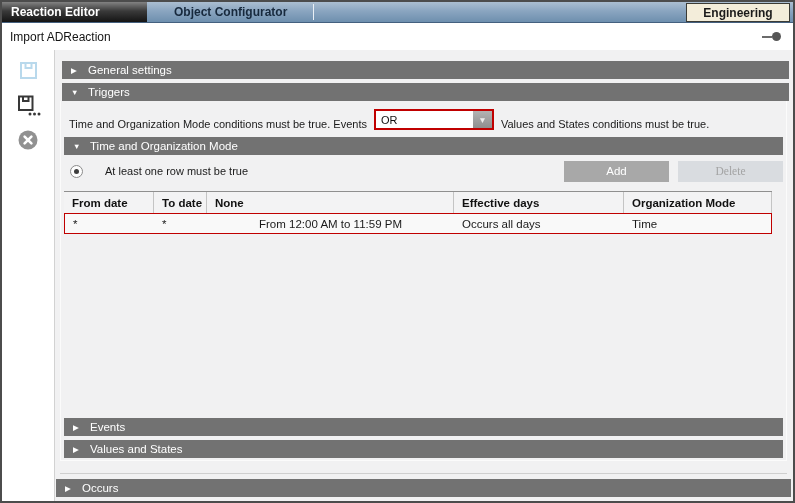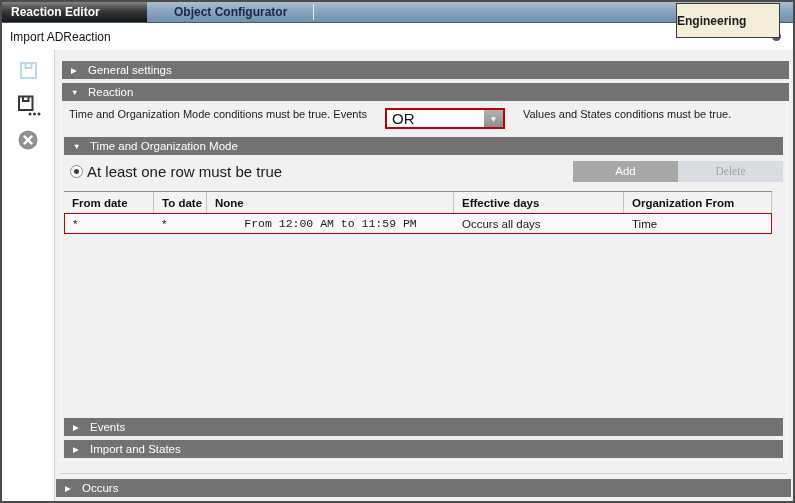--- a/index.html
+++ b/index.html
@@ -6,21 +6,21 @@
   html,body { width:795px; height:503px; background:#fff; }
   body { font-family:"Liberation Sans", sans-serif; }
 
   .window { width:795px; height:503px; border:2px solid #4c4c4c; position:relative; background:#e5e5e5; overflow:hidden; }
 
   
   .tabbar { height:21px; background:linear-gradient(#abbed1, #8aa5c0 45%, #6e8fae); border-bottom:1px solid #44607f; display:flex; position:relative; }
   .tab-re { width:145px; background:linear-gradient(#828282, #3a3a3a 45%, #141414); color:#fff; font-weight:bold; font-size:12px; line-height:20px; padding-left:9px; cursor:default; }
   .tab-oc { width:150px; color:#17293d; font-weight:bold; font-size:12px; line-height:20px; padding-left:11px; cursor:default;margin-left:16px; }
   .tab-sep { width:1px; background:#e9eff5; margin:2px 0; }
-  .mode-btn { position:absolute; right:13px; top:1px; height:35px; width:104px; background:#f3edda; border:1px solid #3b3b35; font-family:inherit; font-weight:bold; font-size:12px; color:#1b1b1b; line-height:16px; text-align:left; }
+  .mode-btn { position:absolute; right:3px; top:1px; height:19px; width:104px; background:#f3edda; border:1px solid #3b3b35; font-family:inherit; font-weight:bold; font-size:12px; color:#1b1b1b; line-height:16px; text-align:center; }
 
   
   .titlebar { height:27px; background:#fff; display:flex; align-items:center; padding:0 12px 0 8px; font-size:12px; color:#141414;gap:44px; }
   .pin { margin-left:auto; display:flex; align-items:center; cursor:pointer; }
   .pin-line { width:10px; height:2px; background:#6b6b6b; }
   .pin-dot { width:9px; height:9px; border-radius:50%; background:#565656; }
 
   
   .body { display:flex; height:451px; }
   .toolbar { width:53px; background:#fff; border-right:1px solid #d2d2d2; display:flex; flex-direction:column; align-items:center; padding-top:8px; gap:11px; }
@@ -32,43 +32,43 @@
   .sec .tri { font-size:7.5px; width:17px; color:#fdfdfd; }
   #sec-general { left:7px; right:4px; top:11px; }
   #sec-triggers { left:7px; right:4px; top:33px; }
   #sec-output  { left:1px; right:2px; top:429px; }
 
   .group-hr { position:absolute; left:5px; right:6px; top:423px; height:1px; background:#cfcfcf; }
 
   
   .triggers-box { position:absolute; left:5px; right:6px; top:51px; height:360px; background:#f1f1f2; border-left:1px solid #fbfbfb; border-right:1px solid #fbfbfb; border-bottom:1px solid #fbfbfb; }
 
-  .cond-row { position:absolute; top:7px; left:8px; right:4px; height:22px; display:flex; align-items:flex-start; gap:18px; font-size:11px; color:#1a1a1a; white-space:nowrap; }
+  .cond-row { position:absolute; top:7px; left:8px; right:4px; height:22px; display:flex; align-items:flex-end; gap:7px; font-size:11px; color:#1a1a1a; white-space:nowrap; }
   .dropdown { width:120px; height:21px; border:2px solid #c00000; background:#fff; display:flex; align-items:stretch; flex:none; cursor:pointer; }
-  .dropdown-val { flex:1; font-size:15px; color:#111; display:flex; align-items:center; padding-left:5px; }
+  .dropdown-val { flex:1; font-size:11px; color:#111; display:flex; align-items:center; padding-left:5px; }
   .dropdown-btn { width:19px; background:linear-gradient(#b3b3b3,#8f8f8f); display:flex; align-items:center; justify-content:center; color:#ededed; font-size:8.5px; }
 
   .sec-sub { position:absolute; left:3px; right:3px; top:36px; height:18px; background:#727272; color:#fff; font-size:11.5px; display:flex; align-items:center; padding-left:9px; cursor:pointer; }
   .sec-sub .tri { font-size:7.5px; width:17px; }
 
   .radio-row { position:absolute; top:59px; left:9px; right:3px; height:22px; display:flex; align-items:center; }
   .radio { width:13px; height:13px; border-radius:50%; border:1px solid #8b8b8b; background:#fdfdfd; position:relative; flex:none; cursor:pointer; }
   .radio::after { content:""; position:absolute; inset:3px; border-radius:50%; background:#3d3d3d; }
-  .radio-label { font-size:15px; color:#1a1a1a; margin-left:4px; }
-  .btn-group { margin-left:auto; display:flex; gap:0; }
+  .radio-label { font-size:11px; color:#1a1a1a; margin-left:22px; }
+  .btn-group { margin-left:auto; display:flex; gap:9px; }
   .btn-add { width:105px; height:21px; background:#a8a8a8; border:none; color:#fff; font-family:inherit; font-size:11.5px; }
   .btn-delete { width:105px; height:21px; background:#d9dce0; border:none; color:#a3a3a3; font-family:Liberation Serif, serif; font-size:11.5px; }
 
   
   .grid { position:absolute; left:3px; right:14px; top:90px; border-top:1px solid #8f8f8f; }
   .g-head { display:grid; grid-template-columns:90px 53px 247px 170px 1fr; height:21px; background:#f3f3f4; }
   .g-th { font-weight:bold; font-size:11.5px; color:#111; display:flex; align-items:center; padding-left:8px; border-right:1px solid #c4c4c4; overflow:hidden; white-space:nowrap; }
   .g-row { display:grid; grid-template-columns:89px 53px 247px 170px 1fr; height:21px; background:#f9f9f9; border:1px solid #c00000; cursor:pointer; }
   .g-td { font-size:11.5px; color:#1a1a1a; display:flex; align-items:center; padding-left:8px; overflow:hidden; white-space:nowrap; }
-  .g-td.center { justify-content:center; padding-left:0;font-family:Liberation Mono, monospace; }
+  .g-td.center { justify-content:center; padding-left:0; }
 
   #sec-events { position:absolute; left:3px; right:3px; top:317px; height:18px; background:#727272; color:#fff; font-size:11.5px; display:flex; align-items:center; padding-left:9px; cursor:pointer; }
   #sec-values { position:absolute; left:3px; right:3px; top:339px; height:18px; background:#727272; color:#fff; font-size:11.5px; display:flex; align-items:center; padding-left:9px; cursor:pointer; }
   #sec-events .tri, #sec-values .tri { font-size:7.5px; width:17px; }
 </style>
 </head>
 <body>
 
 <div class="window">
 
@@ -115,21 +115,21 @@
 
     <div class="content">
 
       <div class="sec" id="sec-general">
         <span class="tri">▶</span>
         <span>General settings</span>
       </div>
 
       <div class="sec" id="sec-triggers">
         <span class="tri">▼</span>
-        <span>Reaction</span>
+        <span>Triggers</span>
       </div>
 
       <div class="triggers-box">
 
         <div class="cond-row">
           <span>Time and Organization Mode conditions must be true. Events</span>
           <span class="dropdown">
             <span class="dropdown-val">OR</span>
             <span class="dropdown-btn">▼</span>
           </span>
@@ -149,39 +149,39 @@
             <button class="btn-delete" disabled="">Delete</button>
           </span>
         </div>
 
         <div class="grid">
           <div class="g-head">
             <div class="g-th">From date</div>
             <div class="g-th">To date</div>
             <div class="g-th">None</div>
             <div class="g-th">Effective days</div>
-            <div class="g-th">Organization From</div>
+            <div class="g-th">Organization Mode</div>
           </div>
           <div class="g-row">
             <div class="g-td">*</div>
             <div class="g-td">*</div>
             <div class="g-td center">From 12:00 AM to 11:59 PM</div>
             <div class="g-td">Occurs all days</div>
             <div class="g-td">Time</div>
           </div>
         </div>
 
         <div id="sec-events">
           <span class="tri">▶</span>
           <span>Events</span>
         </div>
 
         <div id="sec-values">
           <span class="tri">▶</span>
-          <span>Import and States</span>
+          <span>Values and States</span>
         </div>
 
       </div>
 
       <div class="group-hr"></div>
 
       <div class="sec" id="sec-output">
         <span class="tri">▶</span>
         <span>Occurs</span>
       </div>

